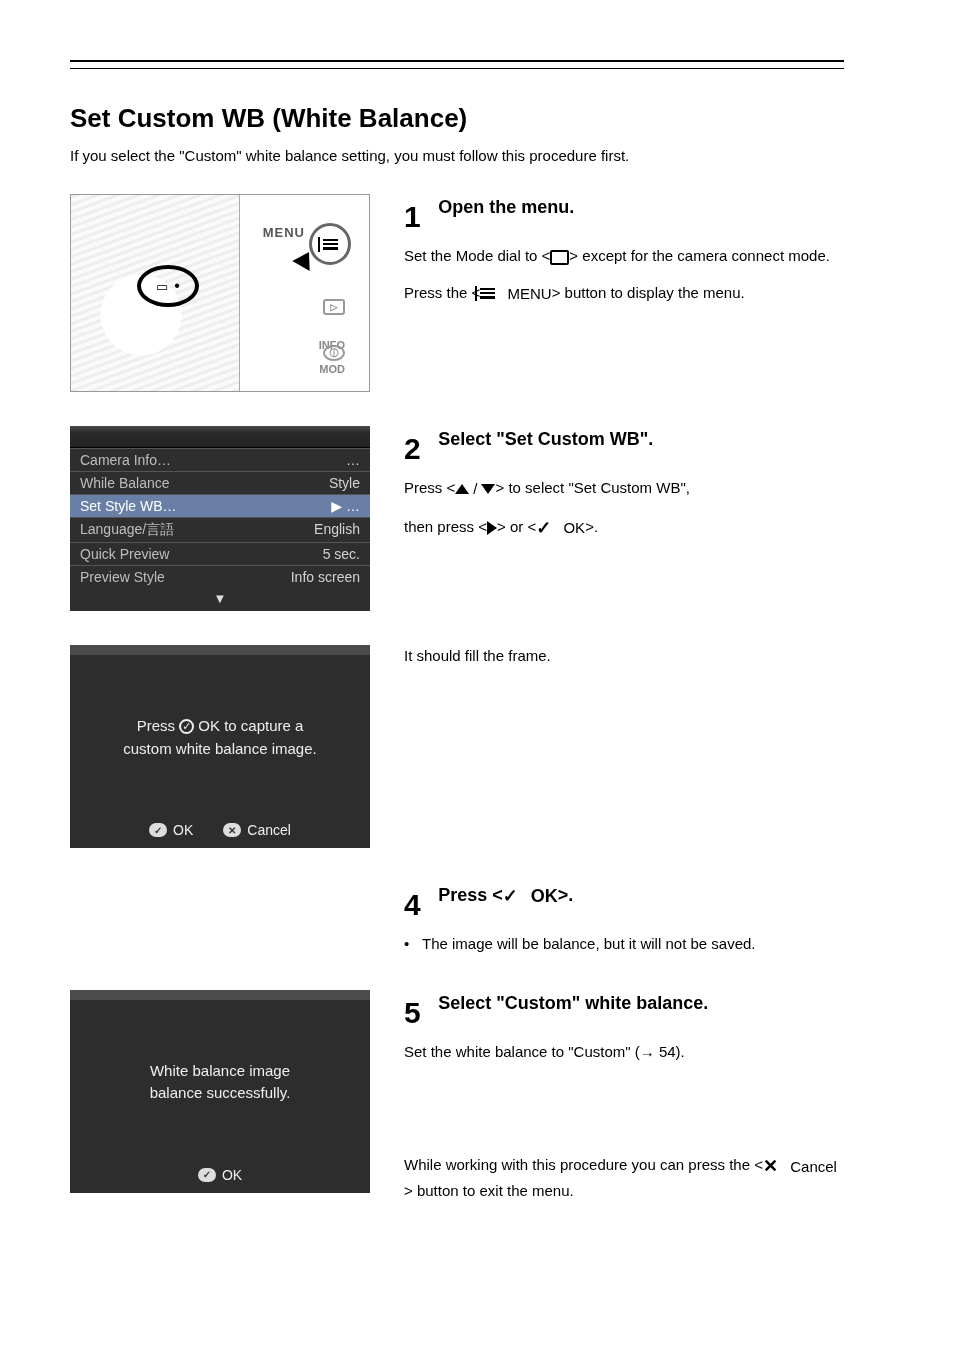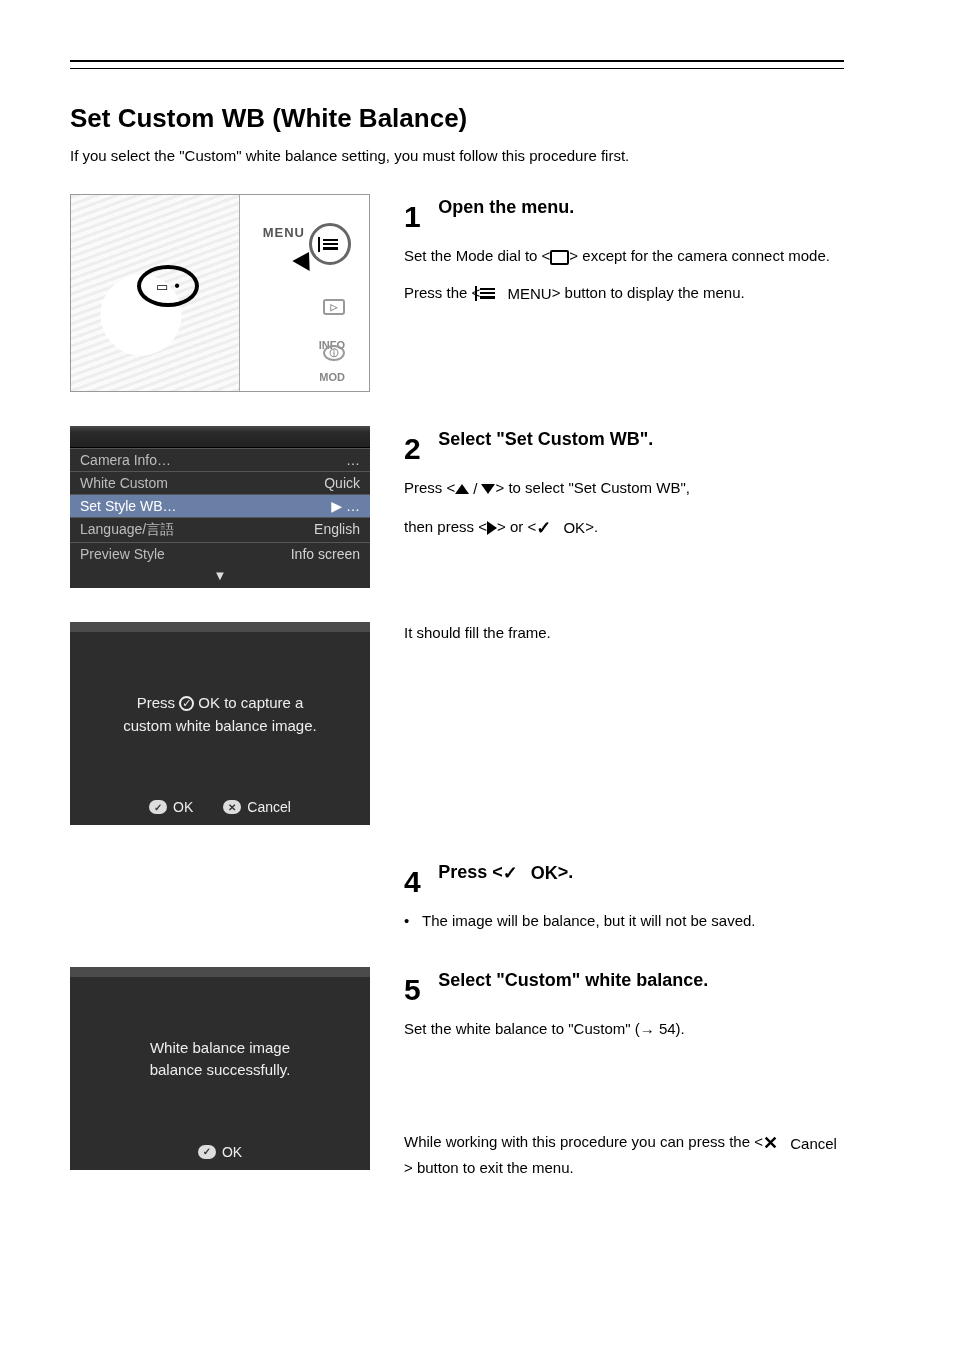--- a/index.html
+++ b/index.html
@@ -158,21 +158,21 @@
       color:#888;
       display:flex;align-items:center;gap:4px;
     }
     .small-outline {
       width:22px;height:16px;border:2px solid #999;border-radius:3px;
       display:inline-flex;align-items:center;justify-content:center;font-size:9px;
     }
     .sb1{ top:104px; }
     .sb2{ top:144px; }
     .sb3{ top:150px; }
-    .sb4{ top:176px; }
+    .sb4{ top:168px; }
 
     
     .menu-panel {
       width: 300px;
       background: #2e2e2e;
       color: #bdbdbd;
       font-size: 14px;
     }
     .menu-title {
       background: linear-gradient(#4b4b4b, #2a2a2a 30%, #222 100%);
@@ -317,30 +317,34 @@
   <div class="step">
     <div class="step-left">
       <div class="menu-panel">
         <div class="menu-title"></div>
         <div id="menu-rows">
             <div class="menu-row">
               <span>Camera Info…</span>
               <span class="val">…</span>
             </div>
             <div class="menu-row">
-              <span>White Custom</span>
-              <span class="val">Quick</span>
+              <span>While Balance</span>
+              <span class="val">Style</span>
             </div>
             <div class="menu-row sel">
               <span>Set Style WB…</span>
               <span class="val">▶ …</span>
             </div>
             <div class="menu-row">
               <span>Language/言語</span>
               <span class="val">English</span>
+            </div>
+            <div class="menu-row">
+              <span>Quick Preview</span>
+              <span class="val">5 sec.</span>
             </div>
             <div class="menu-row">
               <span>Preview Style</span>
               <span class="val">Info screen</span>
             </div>
           </div>
         <div class="menu-arrow">▼</div>
       </div>
     </div>
     <div class="step-right">

